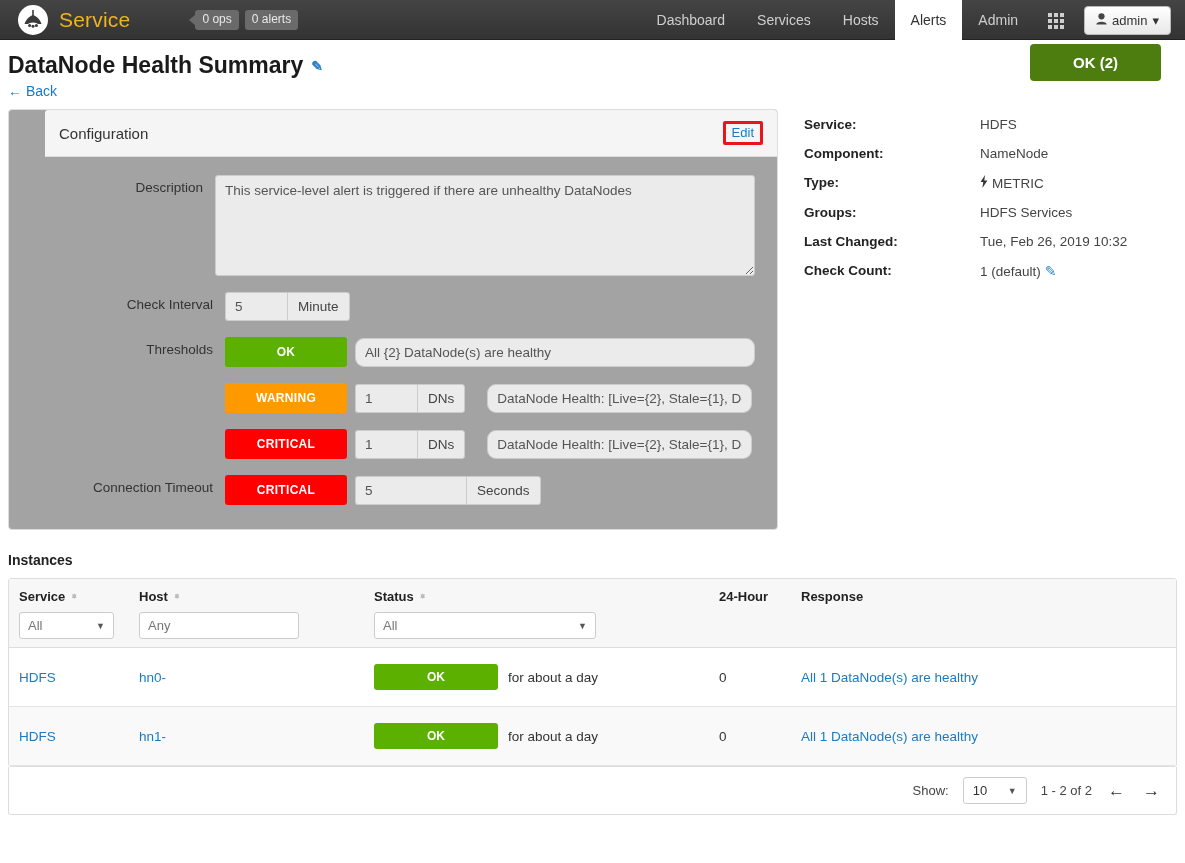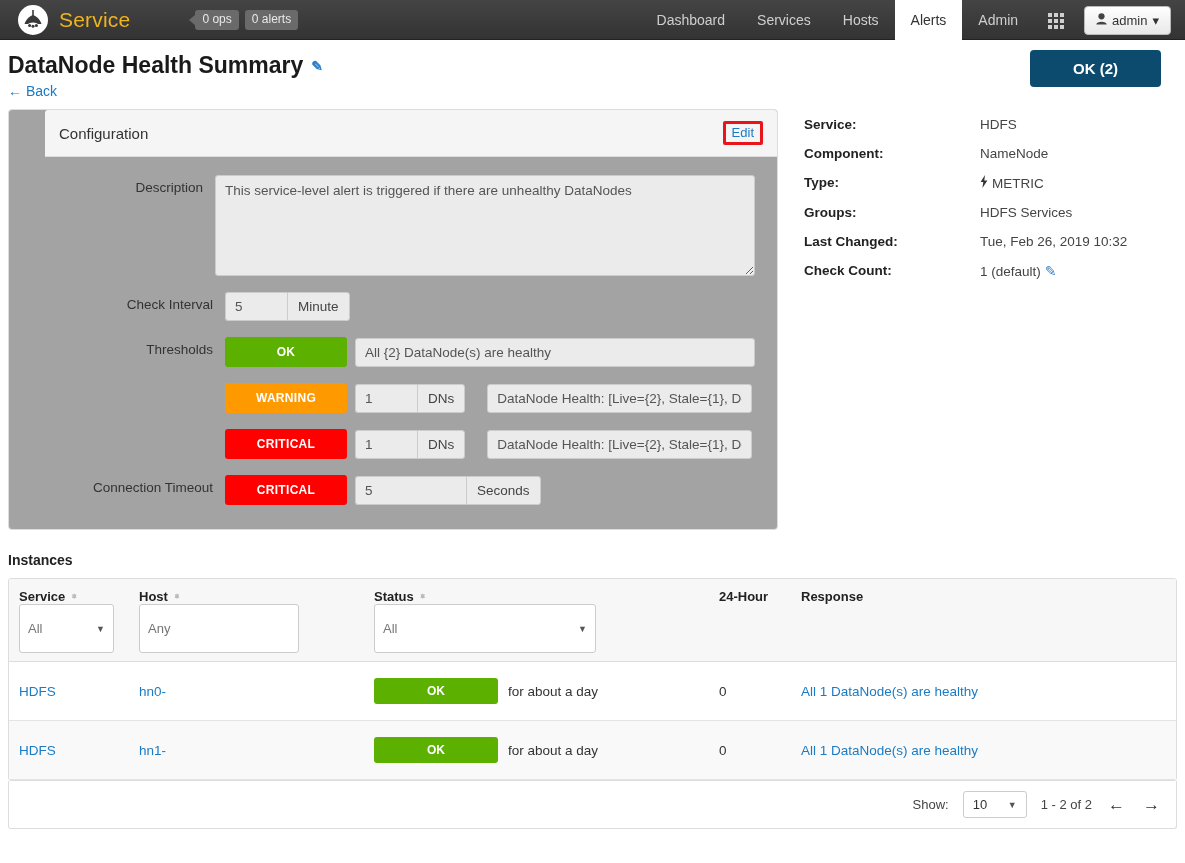--- a/index.html
+++ b/index.html
@@ -105,22 +105,22 @@
   .pencil { color: #2a7fc9; font-size: 14px; cursor: pointer; }
   .back-link {
     color: #1a7bc4;
     font-size: 14px;
     margin-top: 4px;
     display: inline-flex; align-items: center; gap: 4px;
     text-decoration: none;
     cursor: pointer;
   }
   .status-btn {
-    position: absolute; right: 24px; top: 10px;
-    background: #0c4a6e;
+    position: absolute; right: 24px; top: 4px;
+    background: #4d7c0f;
     color: #fff;
     font-weight: bold;
     font-size: 15px;
     padding: 10px 0;
     width: 131px;
     text-align: center;
     border: none;
     border-radius: 4px;
     cursor: pointer;
   }
@@ -209,21 +209,21 @@
     border-radius: 3px;
     letter-spacing: .3px;
     cursor: pointer;
   }
   .sev-ok { background: #5bb000; }
   .sev-warn { background: #ff9900; }
   .sev-crit { background: #ff0000; }
   .msg-inp {
     background: #ebebeb;
     border: 1px solid #ccc;
-    border-radius: 3px;
+    border-radius: 9px;
     padding: 6px 9px;
     font-size: 13.5px;
     color: #555;
     font-family: "Liberation Sans", sans-serif;
     overflow: hidden;
     white-space: nowrap;
   }
 
   
   .info-row { display: flex; margin-bottom: 14px; font-size: 13.5px; }
@@ -252,24 +252,25 @@
     color: #222;
     font-weight: bold;
     vertical-align: top;
   }
   .th-inner { display: flex; align-items: center; gap: 5px; }
   .sort-ico {
     display: inline-flex; flex-direction: column; gap: 1px; line-height: 0;
     color: #bbb; font-size: 8px; cursor: pointer;
   }
   .filter-sel, .filter-txt {
+    margin-top: 8px;
     background: #fff;
     border: 1px solid #ccc;
     border-radius: 3px;
-    padding: 16px 8px;
+    padding: 5px 8px;
     font-size: 13px;
     color: #777;
     font-family: "Liberation Sans", sans-serif;
     font-weight: normal;
     display: flex; align-items: center; justify-content: space-between;
     cursor: pointer;
   }
   .sel-narrow { width: 95px; }
   .txt-host { width: 160px; }
   .sel-status { width: 222px; }

